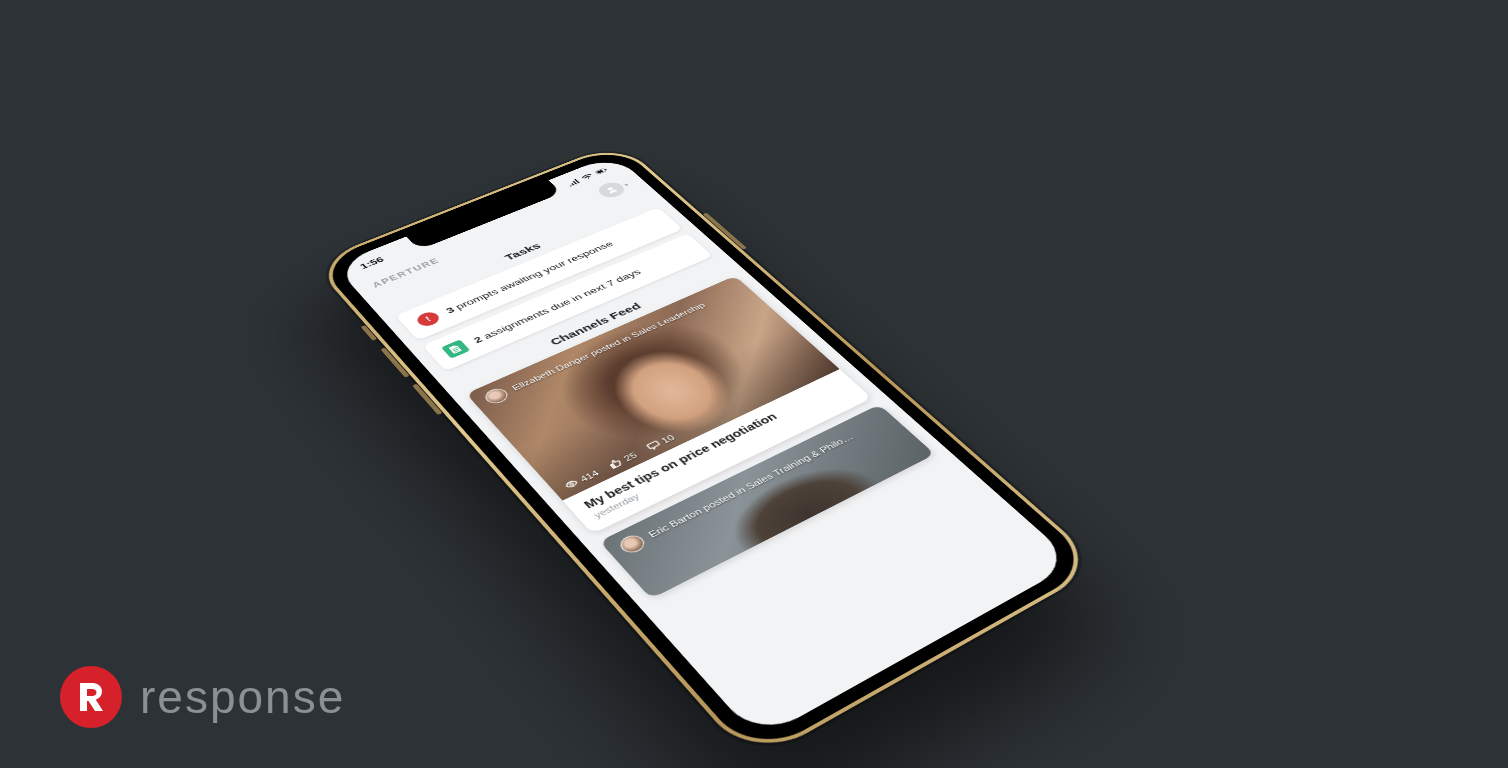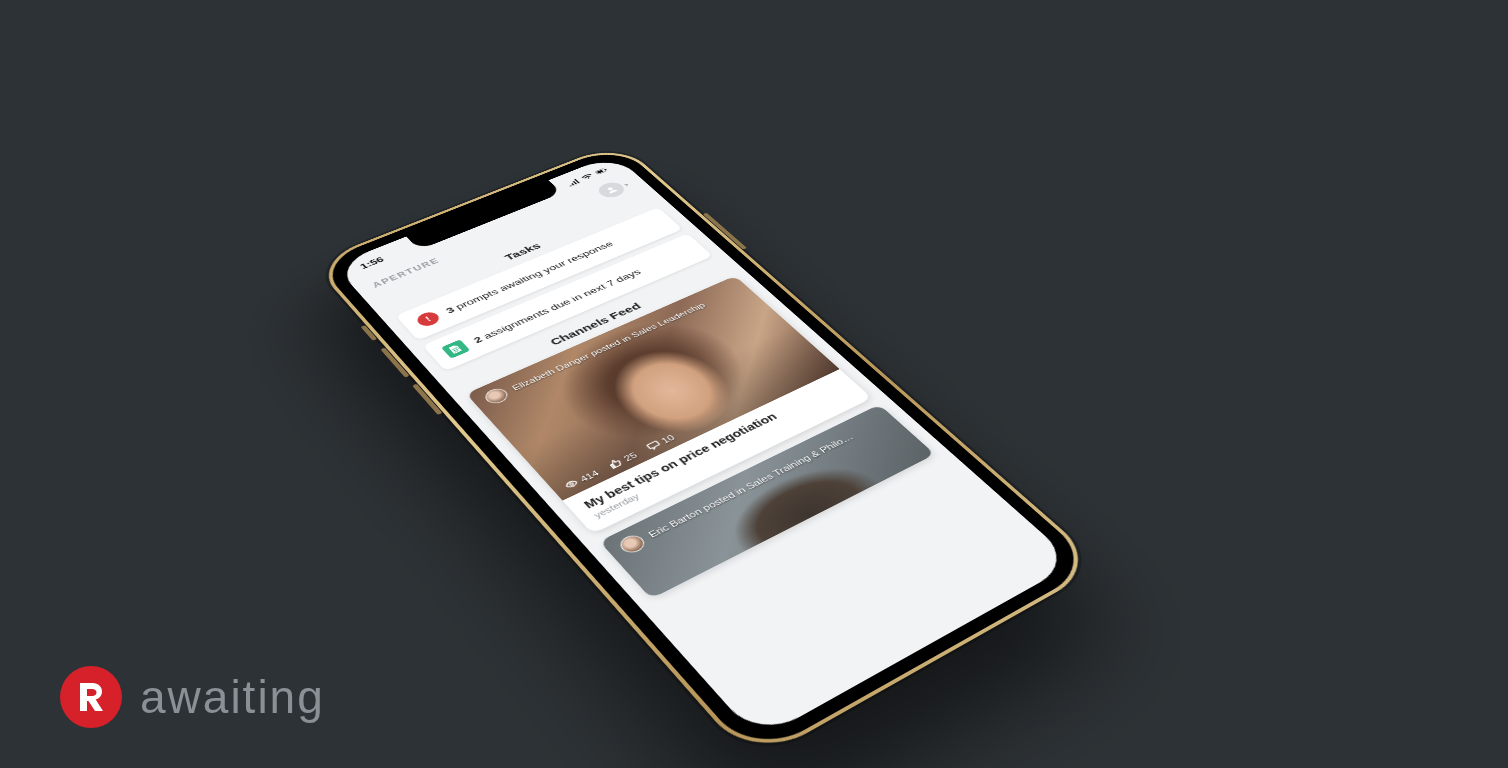--- a/index.html
+++ b/index.html
@@ -233,14 +233,14 @@
   </div>
 </div>
 
 <div class="brand">
   <span class="brand-mark">
     <svg viewBox="0 0 36 36">
       <path fill="#fff" d="M7 4h13c5 0 9 3.6 9 8.5 0 4-2.6 7-6.3 8L30 32h-8l-6.5-10H14v10H7V4zm7 6v7h5.3c2.4 0 4.2-1.5 4.2-3.5S21.7 10 19.3 10H14z"></path>
       <path fill="#d6202a" d="M17 10l6 3.5-6 3.5z"></path>
     </svg>
   </span>
-  <span class="brand-word">awaiting</span>
+  <span class="brand-word">response</span>
 </div>
 
 </body></html>

